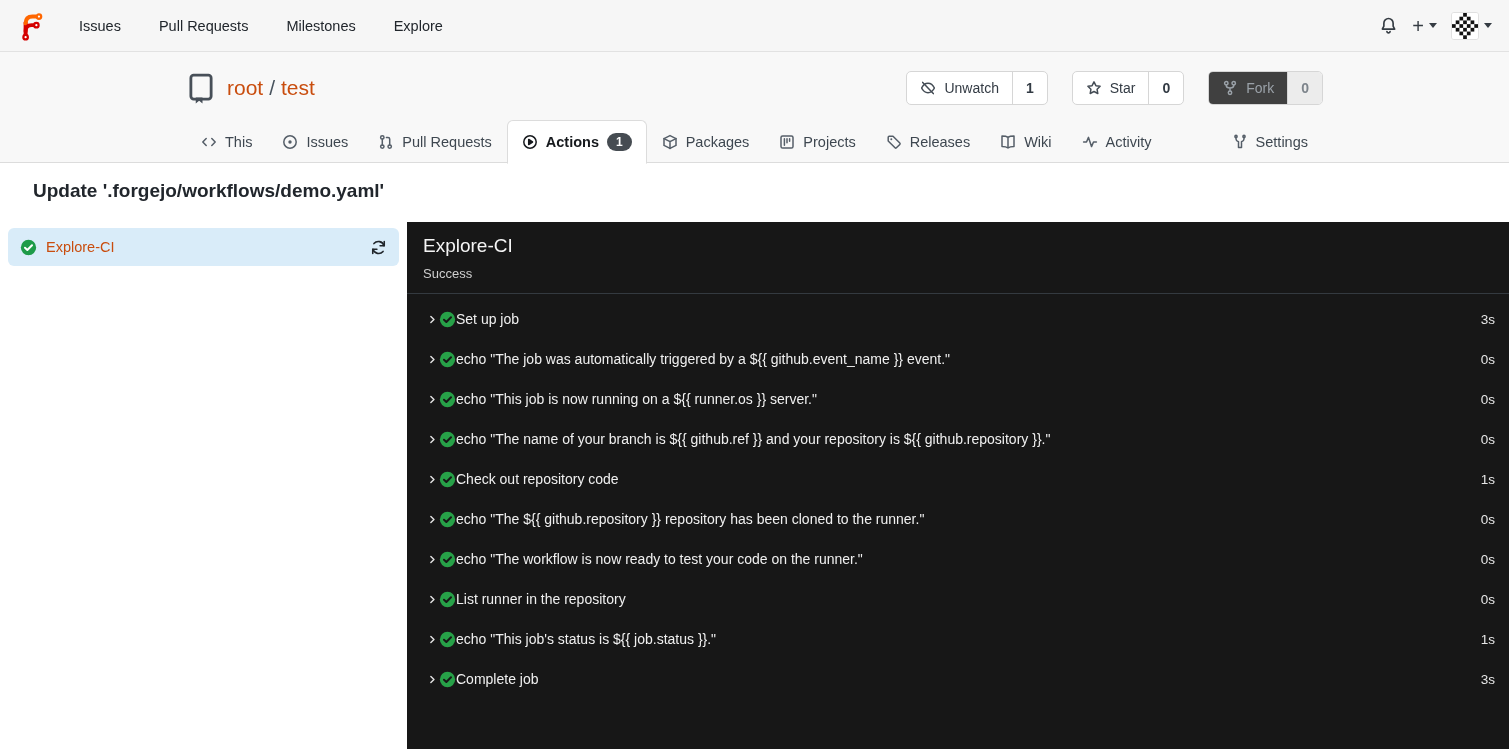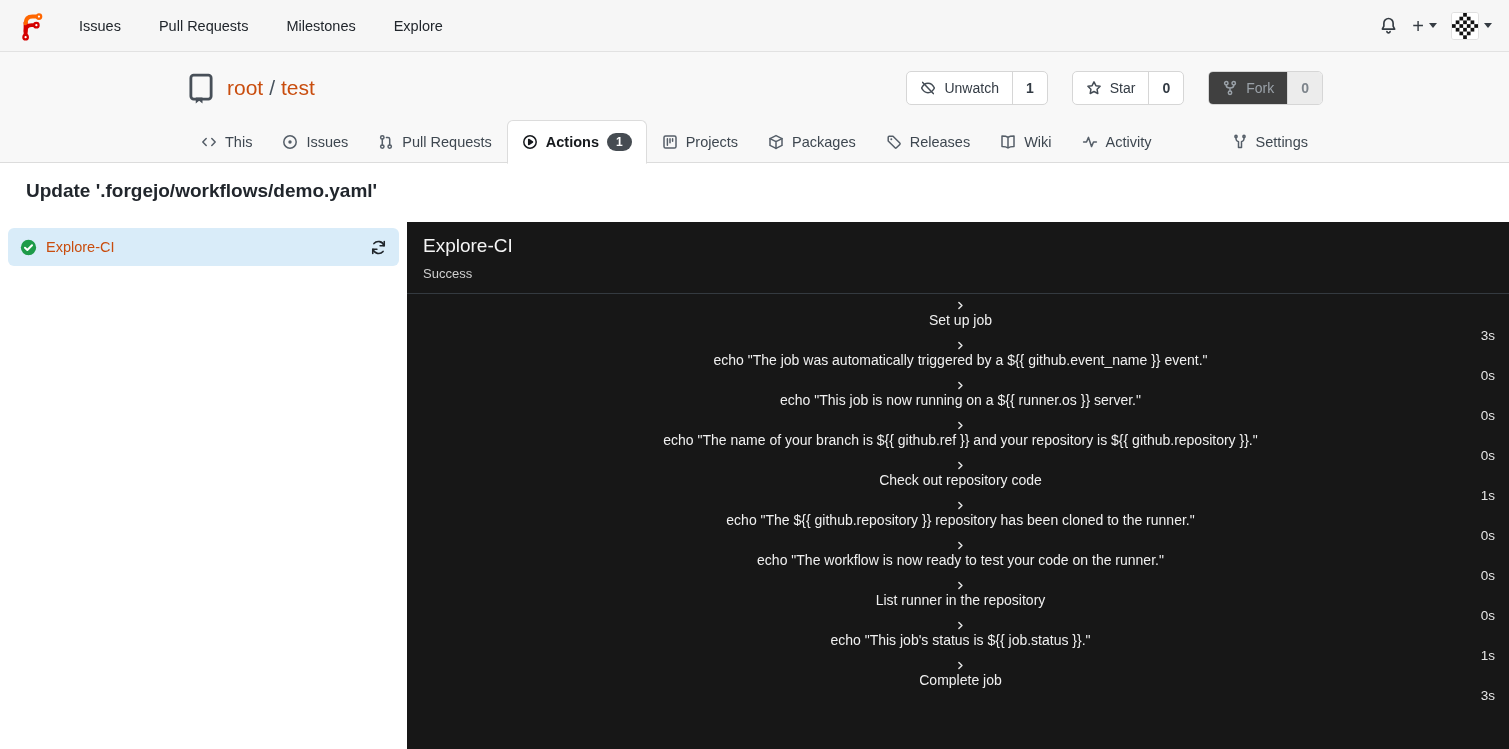--- a/index.html
+++ b/index.html
@@ -44,37 +44,37 @@
     color:#3e4750; cursor:pointer; border:1px solid transparent; }
   .tab svg { color:#555e68; }
   .tab.active { background:#fff; border:1px solid #dcdcdc; border-bottom-color:#fff;
     border-radius:6px 6px 0 0; margin-bottom:-1px; font-weight:700; color:#16191d; }
   .tab.active svg { color:#16191d; }
   .tab.right { margin-left:auto; }
   .badge { background:var(--badge); color:#fff; font-size:12px; font-weight:700;
     padding:2px 9px; border-radius:10px; }
 
   
-  .run-title { height:59px; padding:17px 26px; font-size:19px; color:#21262c; background:#fff; }
+  .run-title { height:59px; padding:17px 33px; font-size:19px; color:#21262c; background:#fff; }
 
   
   .content { display:flex; height:527px; }
   .sidebar { width:407px; padding:6px 8px; background:#fff; }
   .job-item { height:38px; background:var(--jobbg); border-radius:6px; display:flex;
     align-items:center; padding:0 12px; gap:9px; cursor:pointer; }
   .job-name { color:var(--brand); font-size:14.5px; }
   .sync { margin-left:auto; color:#21262c; display:flex; cursor:pointer; }
 
   .panel { flex:1; background:var(--panel); display:flex; flex-direction:column; }
   .panel-head { padding:13px 16px 12px; border-bottom:1px solid #343a40; }
   .panel-title { font-size:19px; font-weight:500; color:#f4f4f4; }
   .panel-status { font-size:13px; color:#cfcfcf; margin-top:9px; }
   .steps { padding:5px 0; overflow:hidden; }
   .step { height:40px; display:flex; align-items:center; padding:0 14px 0 19px;
-    cursor:pointer;flex-direction:column; }
+    cursor:pointer; }
   .step-chevron { color:#e2e2e2; display:flex; }
   .step-name { color:#f0f0f0; font-size:14px; }
   .step-dur { margin-left:auto; color:#e6e6e6; font-size:13.5px;text-align:right; }
   svg { display:block; }
 </style>
 </head>
 <body>
 
 <nav class="navbar">
   <span class="logo">
@@ -205,31 +205,31 @@
         <span class="tab active">
           <svg viewBox="0 0 16 16" width="16" height="16" fill="none" stroke="currentColor" stroke-width="1.5" stroke-linecap="round" stroke-linejoin="round">
             <circle cx="8" cy="8" r="6.2"></circle>
             <path d="M6.7 5.5 10.5 8 6.7 10.5z" fill="currentColor" stroke="currentColor" stroke-linejoin="round"></path>
           </svg>
           <span>Actions</span>
           <span class="badge">1</span>
         </span>
         <span class="tab">
           <svg viewBox="0 0 16 16" width="16" height="16" fill="none" stroke="currentColor" stroke-width="1.5" stroke-linecap="round" stroke-linejoin="round">
+            <path d="M8 1.6 14 4.6v6.8L8 14.4 2 11.4V4.6z"></path>
+            <path d="M2 4.6 8 7.6l6-3M8 7.6v6.8"></path>
+          </svg>
+          <span>Packages</span>
+        </span>
+        <span class="tab">
+          <svg viewBox="0 0 16 16" width="16" height="16" fill="none" stroke="currentColor" stroke-width="1.5" stroke-linecap="round" stroke-linejoin="round">
             <rect x="2" y="2" width="12" height="12" rx="1.6"></rect>
             <path d="M5.4 4.8v6.4M8 4.8v4M10.6 4.8v2.4"></path>
           </svg>
           <span>Projects</span>
-        </span>
-        <span class="tab">
-          <svg viewBox="0 0 16 16" width="16" height="16" fill="none" stroke="currentColor" stroke-width="1.5" stroke-linecap="round" stroke-linejoin="round">
-            <path d="M8 1.6 14 4.6v6.8L8 14.4 2 11.4V4.6z"></path>
-            <path d="M2 4.6 8 7.6l6-3M8 7.6v6.8"></path>
-          </svg>
-          <span>Packages</span>
         </span>
         <span class="tab">
           <svg viewBox="0 0 16 16" width="16" height="16" fill="none" stroke="currentColor" stroke-width="1.5" stroke-linecap="round" stroke-linejoin="round">
             <path d="M2.2 7V3.2c0-.6.4-1 1-1H7L13.8 9a1 1 0 0 1 0 1.4l-3.4 3.4a1 1 0 0 1-1.4 0L2.2 7z"></path>
             <circle cx="5.3" cy="5.3" r="1" fill="currentColor" stroke="none"></circle>
           </svg>
           <span>Releases</span>
         </span>
         <span class="tab">
           <svg viewBox="0 0 16 16" width="16" height="16" fill="none" stroke="currentColor" stroke-width="1.5" stroke-linecap="round" stroke-linejoin="round">

